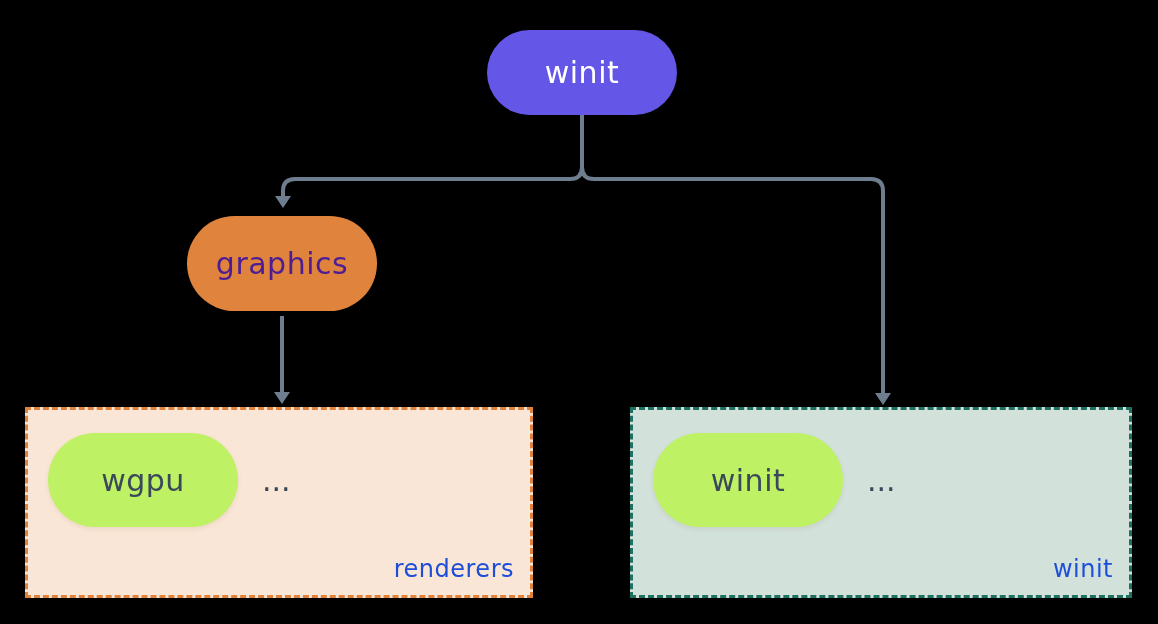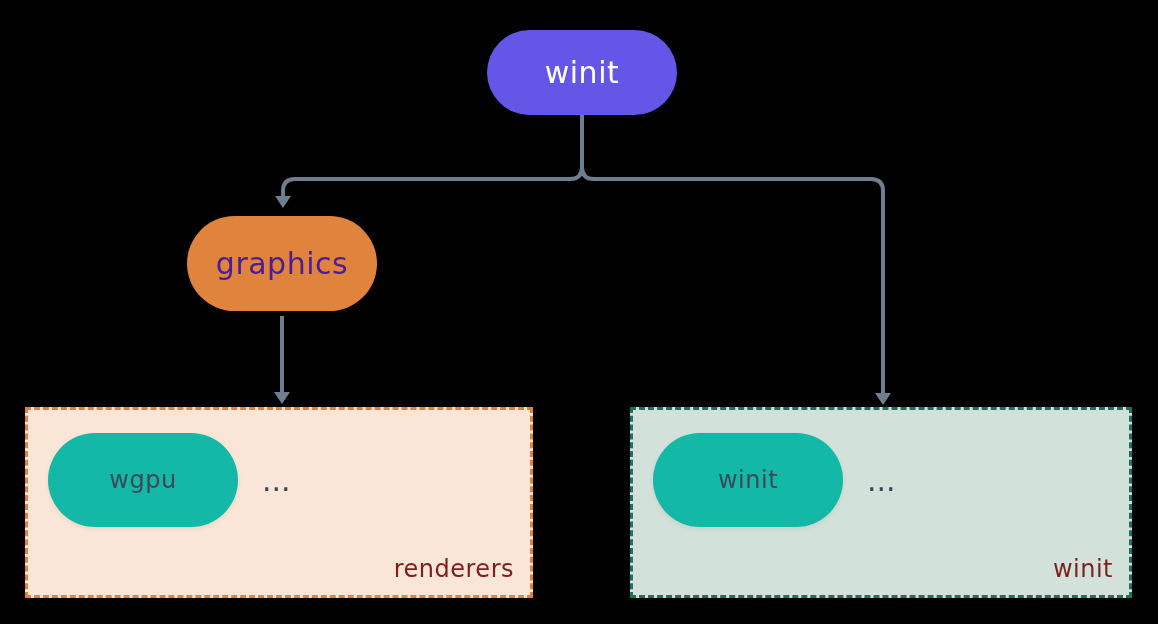--- a/index.html
+++ b/index.html
@@ -64,40 +64,40 @@
   }
   .group-row {
     position: absolute;
     left: 20px; top: 23px;
     display: flex;
     align-items: center;
     gap: 22px;
   }
   .white-pill {
     width: 190px; height: 94px;
-    background: #14b8a6;
+    background: #bef264;
     border-radius: 999px;
     display: flex;
     align-items: center;
     justify-content: center;
-    font-size: 24px;
+    font-size: 30px;
     color: #3a485a;
     letter-spacing: 0.5px;
     box-shadow: 0 2px 4px rgba(120, 80, 50, 0.10);
   }
   .ellipsis {
     font-size: 30px;
     color: #3a485a;
     padding-left: 2px;
   }
   .group-label {
     position: absolute;
     right: 16px; bottom: 12px;
     font-size: 24px;
-    color: #7f1d1d;
+    color: #1d4ed8;
     letter-spacing: 0.5px;
   }
 </style>
 </head>
 <body>
 
 <div class="canvas">
 
   <svg class="connectors" viewBox="0 0 1158 624" aria-hidden="true">
 

